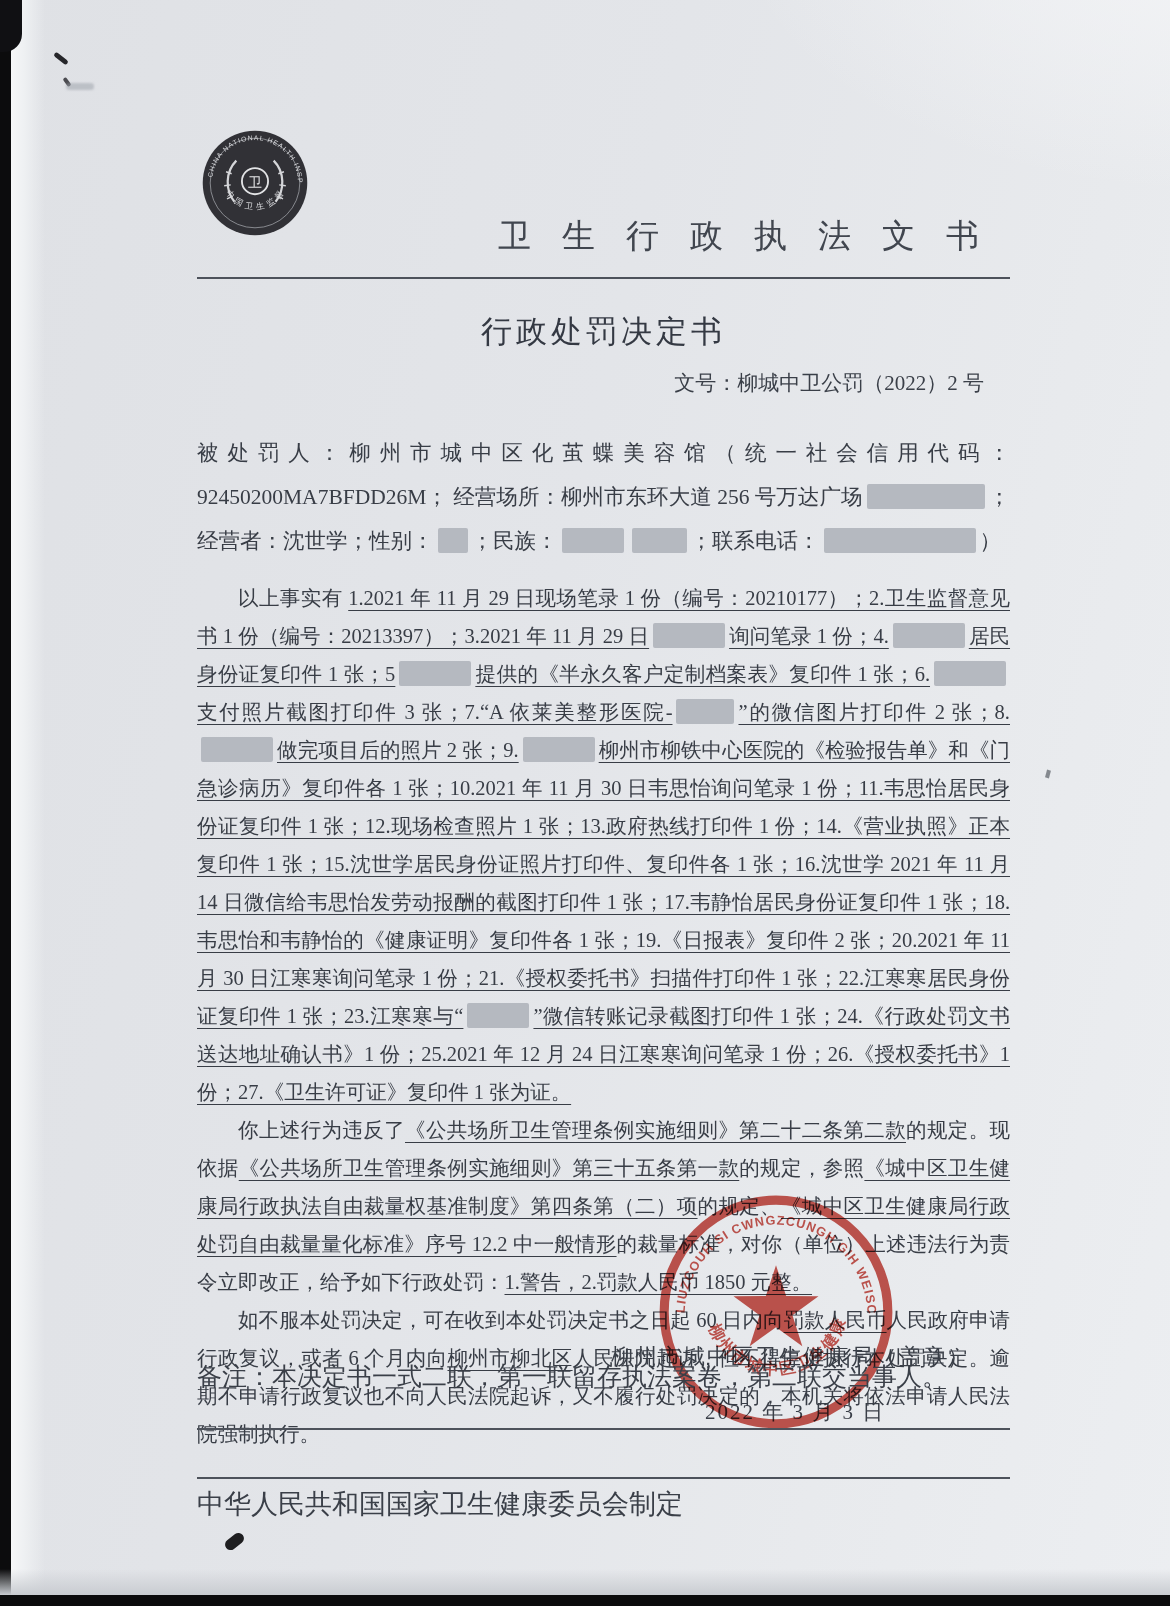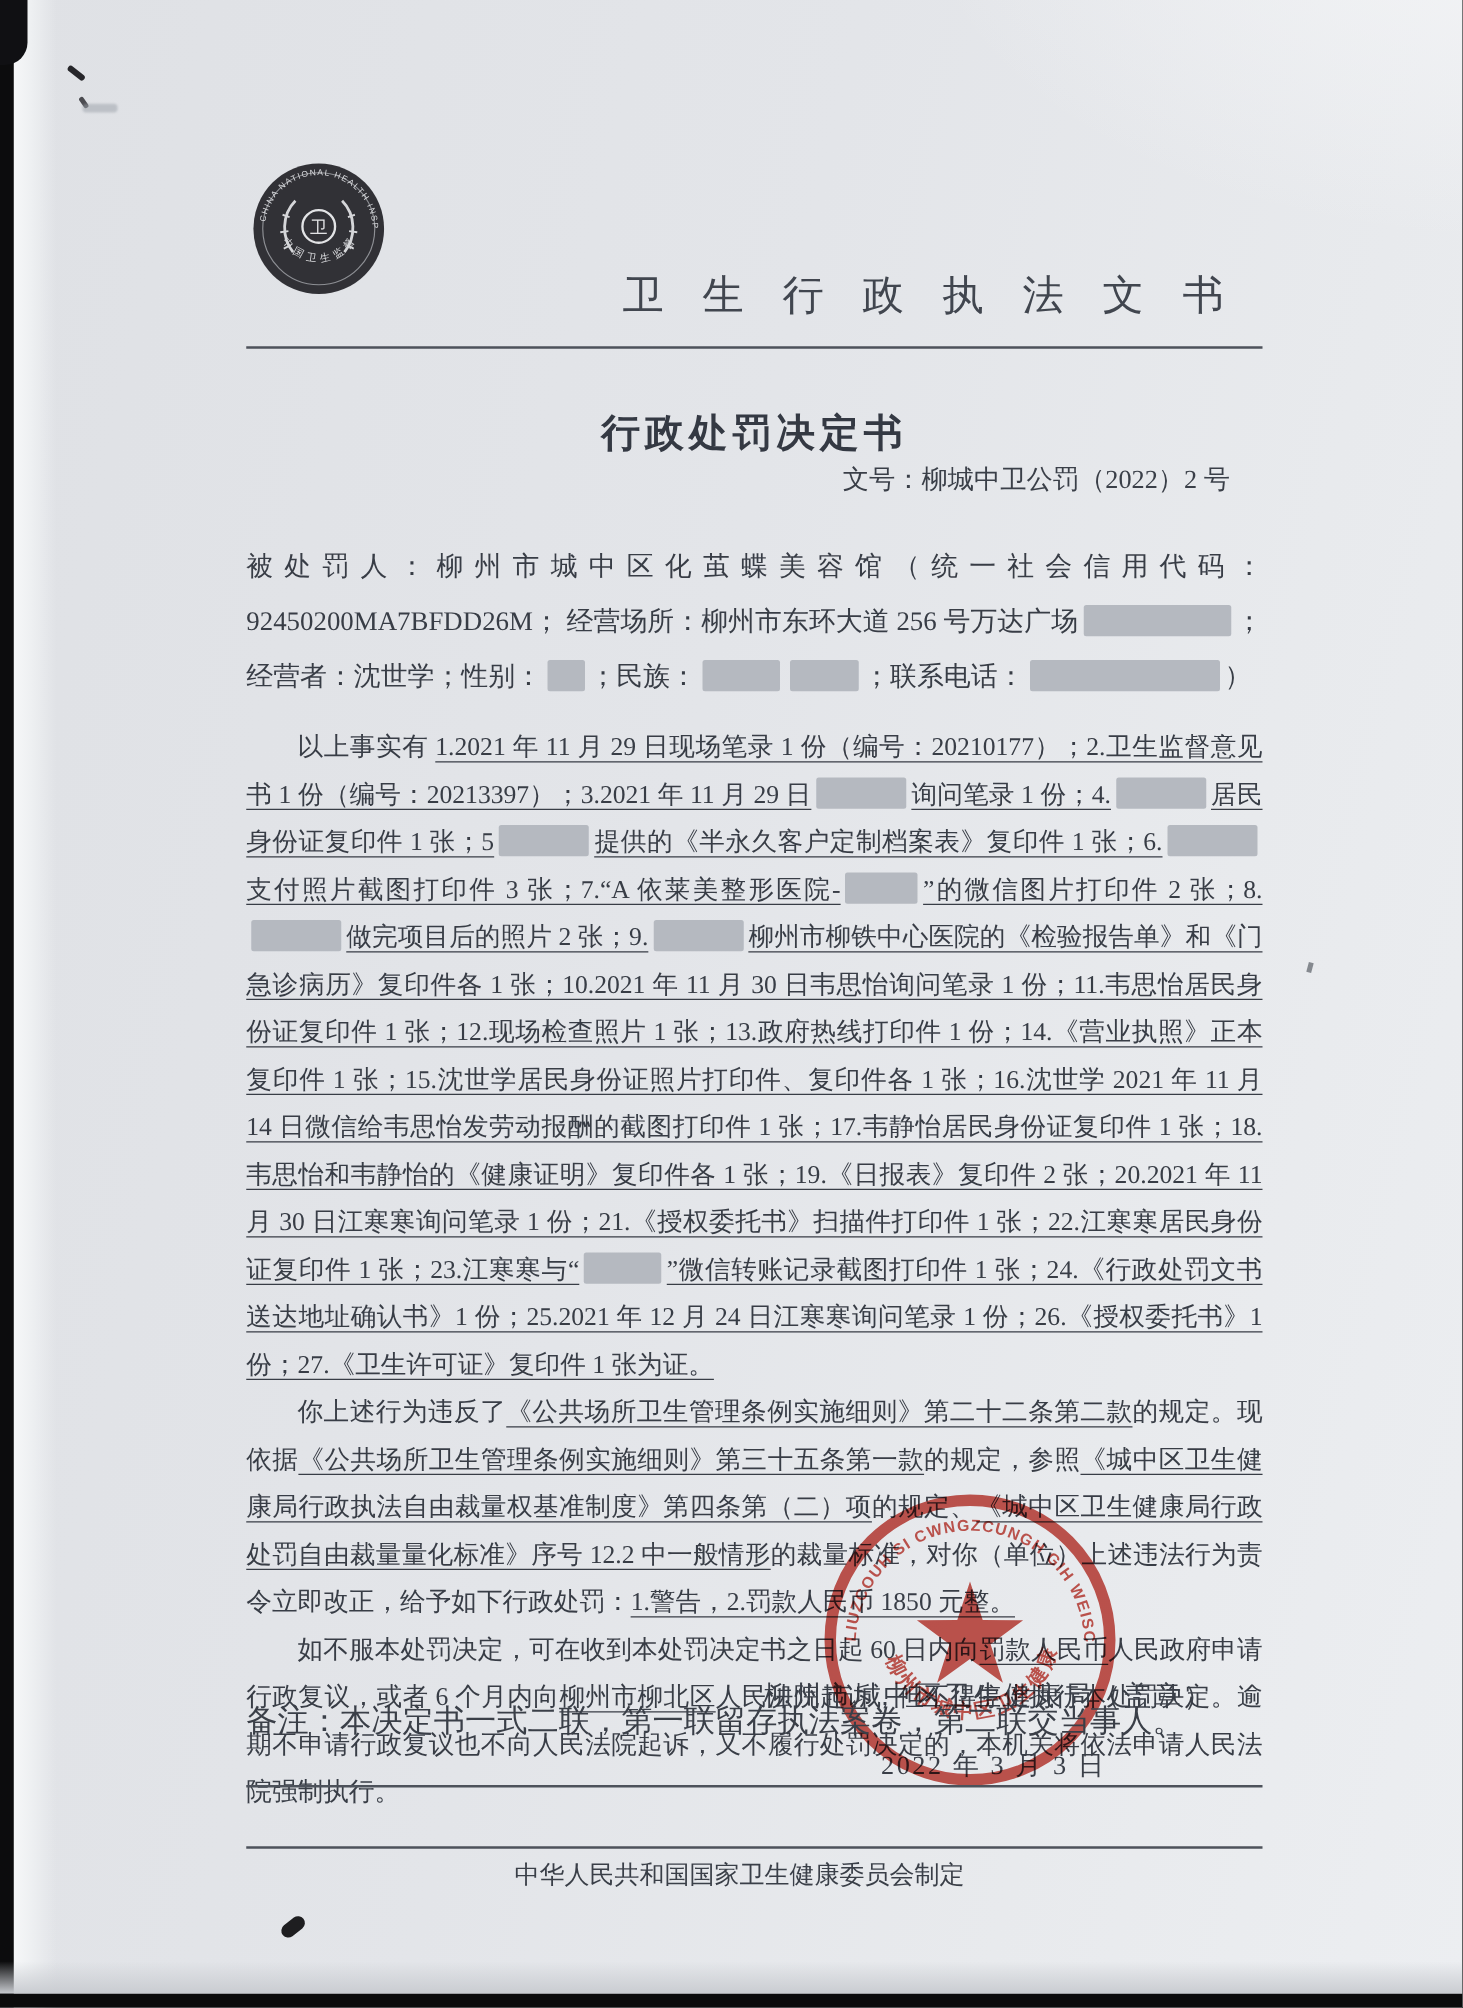--- a/index.html
+++ b/index.html
@@ -22,36 +22,36 @@
   .mark-b{left:62px;top:80px;width:10px;height:4px;transform:rotate(55deg);border-radius:2px;opacity:.8;}
   .mark-pencil{left:66px;top:83px;width:28px;height:7px;background:#9aa0a8;opacity:.5;filter:blur(1px);border-radius:3px;}
   .mark-blob{left:224px;top:1536px;width:21px;height:11px;background:#1e1e20;transform:rotate(-38deg);border-radius:7px;}
   .mark-tick{left:1046px;top:770px;width:4px;height:8px;background:#5a5f66;transform:rotate(15deg);opacity:.7;}
   
   .content{position:absolute;left:197px;width:813px;}
   .emblem{position:absolute;left:199px;top:127px;width:112px;height:112px;}
   .letterhead{top:214px;text-align:right;font-size:33px;letter-spacing:31px;text-indent:31px;
     color:#41464f;font-weight:500;}
   .rule-title{position:absolute;left:197px;top:277px;width:813px;height:2px;background:#4d525b;}
-  .doc-title{top:326px;text-align:center;font-size:31px;font-weight:bold;letter-spacing:4px;color:#343943;}
+  .doc-title{top:311px;text-align:center;font-size:31px;font-weight:normal;letter-spacing:4px;color:#343943;}
   .doc-number{top:369px;text-align:right;padding-right:26px;box-sizing:border-box;font-size:21px;}
   .flow{top:431px;}
   .para{margin:0;font-size:20.5px;line-height:38px;text-align:justify;color:#383d46;}
   .para.first{font-size:21.5px;line-height:44px;margin-bottom:16px;}
   .para.indent{text-indent:2em;}
   .u{text-decoration:underline;text-underline-offset:5px;text-decoration-thickness:1.4px;}
   .redact{display:inline-block;background:#b5b9c0;border-radius:2px;height:25px;vertical-align:-5px;margin:0 4px;}
   .sig-agency{position:absolute;left:591px;top:1342px;width:400px;text-align:center;font-size:22px;letter-spacing:2px;}
   .sig-date{position:absolute;left:640px;top:1398px;width:310px;text-align:center;font-size:21px;letter-spacing:2px;}
   .seal{position:absolute;left:654px;top:1190px;width:244px;height:244px;opacity:.84;mix-blend-mode:multiply;}
   .note-rule{position:absolute;left:197px;width:813px;height:2px;background:#4d525b;}
   .note-rule-top{top:1428px;}
   .note-rule-bottom{top:1477px;}
   .note-text{top:1360px;font-size:25px;}
-  .issuer{top:1486px;text-align:center;padding-right:24px;box-sizing:border-box;font-size:20px;}
+  .issuer{top:1486px;text-align:left;padding-right:24px;box-sizing:border-box;font-size:27px;}
 </style>
 </head>
 <body>
 
 <div class="canvas">
 
   <div class="edge-left-shadow"></div>
   <div class="edge-left"></div>
   <div class="edge-bottom-shadow"></div>
   <div class="edge-bottom"></div>

